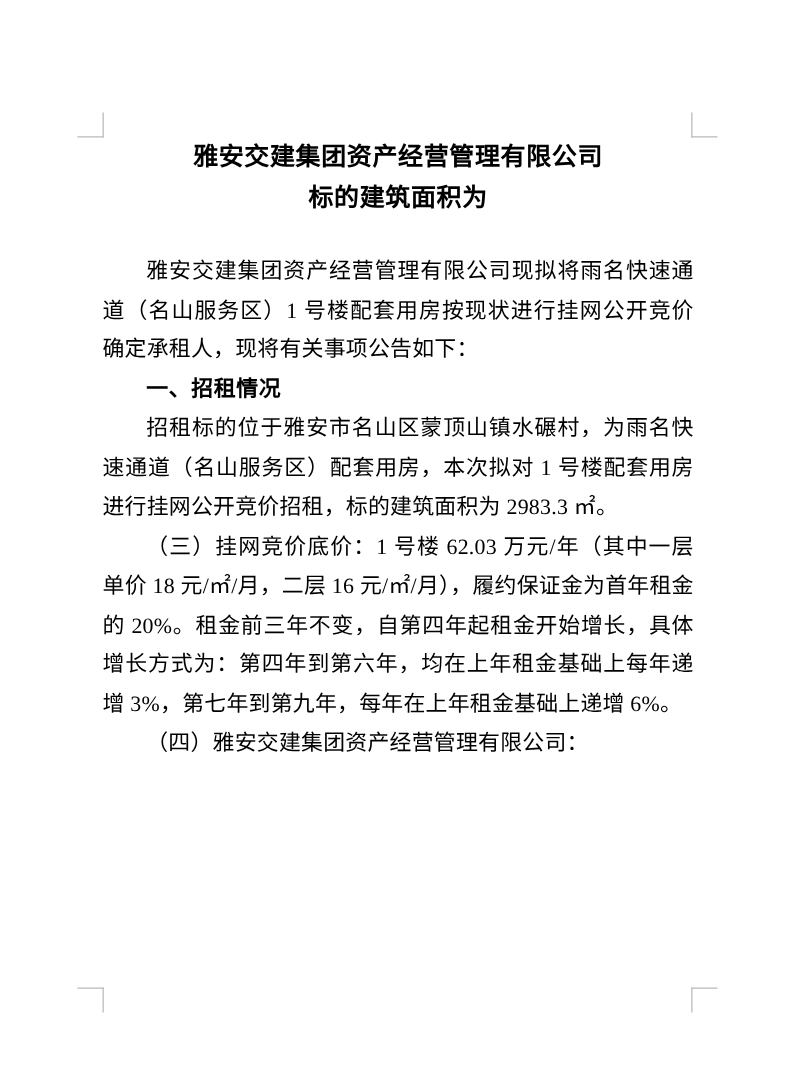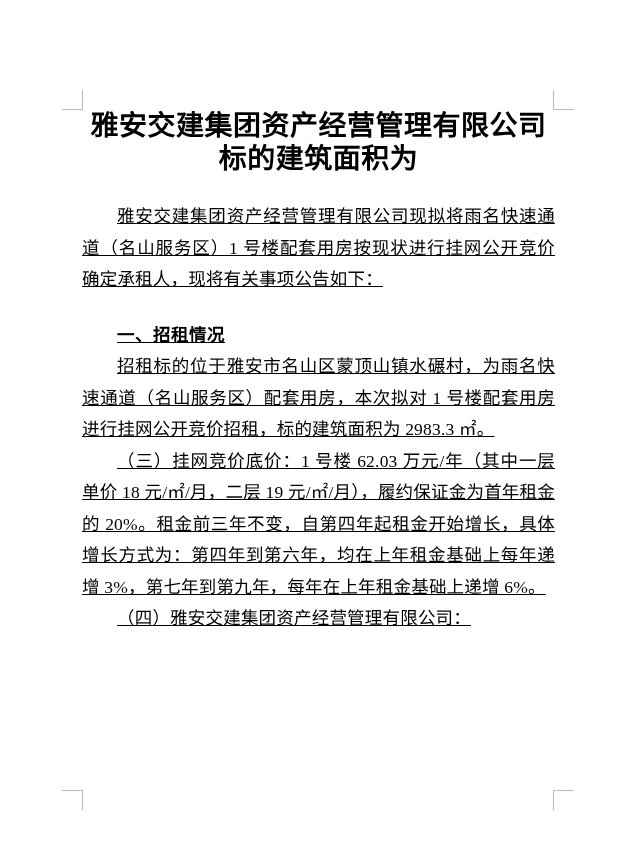--- a/index.html
+++ b/index.html
@@ -29,61 +29,59 @@
 
   .content {
     position: absolute;
     left: 82px;
     top: 110px;
     width: 473px;
   }
   .doc-title {
     text-align: center;
     font-weight: bold;
-    font-size: 28px;
+    font-size: 20px;
     line-height: 32.5px;
     letter-spacing: 0.5px;
     font-family: "Liberation Serif", "DejaVu Serif", serif;
   }
   .doc-title .t-line { white-space: nowrap; }
 
   p.para {
     margin: 0;
     font-size: 17.5px;
     line-height: 31.5px;
     text-align: justify;
     text-indent: 2em;
     letter-spacing: 0.2px;
-    text-decoration: underline;
   }
   p.para.first {
     margin-top: 26px;
   }
   p.para.heading {
     font-weight: bold;
     font-family: "Liberation Sans", "DejaVu Sans", sans-serif;
     text-align: left;
     letter-spacing: 0.5px;
-    margin-top: 24px;
   }
 </style>
 </head>
 <body>
 
 <div class="crop tl"></div>
 <div class="crop tr"></div>
 <div class="crop bl"></div>
 <div class="crop br"></div>
 
 <div class="content">
 
   <div class="doc-title">
     <div class="t-line">雅安交建集团资产经营管理有限公司</div>
     <div class="t-line">标的建筑面积为</div>
   </div>
 
   <p class="para first">雅安交建集团资产经营管理有限公司现拟将雨名快速通道（名山服务区）1 号楼配套用房按现状进行挂网公开竞价确定承租人，现将有关事项公告如下：</p>
   <p class="para heading">一、招租情况</p>
   <p class="para">招租标的位于雅安市名山区蒙顶山镇水碾村，为雨名快速通道（名山服务区）配套用房，本次拟对 1 号楼配套用房进行挂网公开竞价招租，标的建筑面积为 2983.3 ㎡。</p>
-  <p class="para">（三）挂网竞价底价：1 号楼 62.03 万元/年（其中一层单价 18 元/㎡/月，二层 19 元/㎡/月），履约保证金为首年租金的 20%。租金前三年不变，自第四年起租金开始增长，具体增长方式为：第四年到第六年，均在上年租金基础上每年递增 3%，第七年到第九年，每年在上年租金基础上递增 6%。</p>
+  <p class="para">（三）挂网竞价底价：1 号楼 62.03 万元/年（其中一层单价 18 元/㎡/月，二层 16 元/㎡/月），履约保证金为首年租金的 20%。租金前三年不变，自第四年起租金开始增长，具体增长方式为：第四年到第六年，均在上年租金基础上每年递增 3%，第七年到第九年，每年在上年租金基础上递增 6%。</p>
   <p class="para">（四）雅安交建集团资产经营管理有限公司：</p>
 
 </div>
 
 </body></html>

